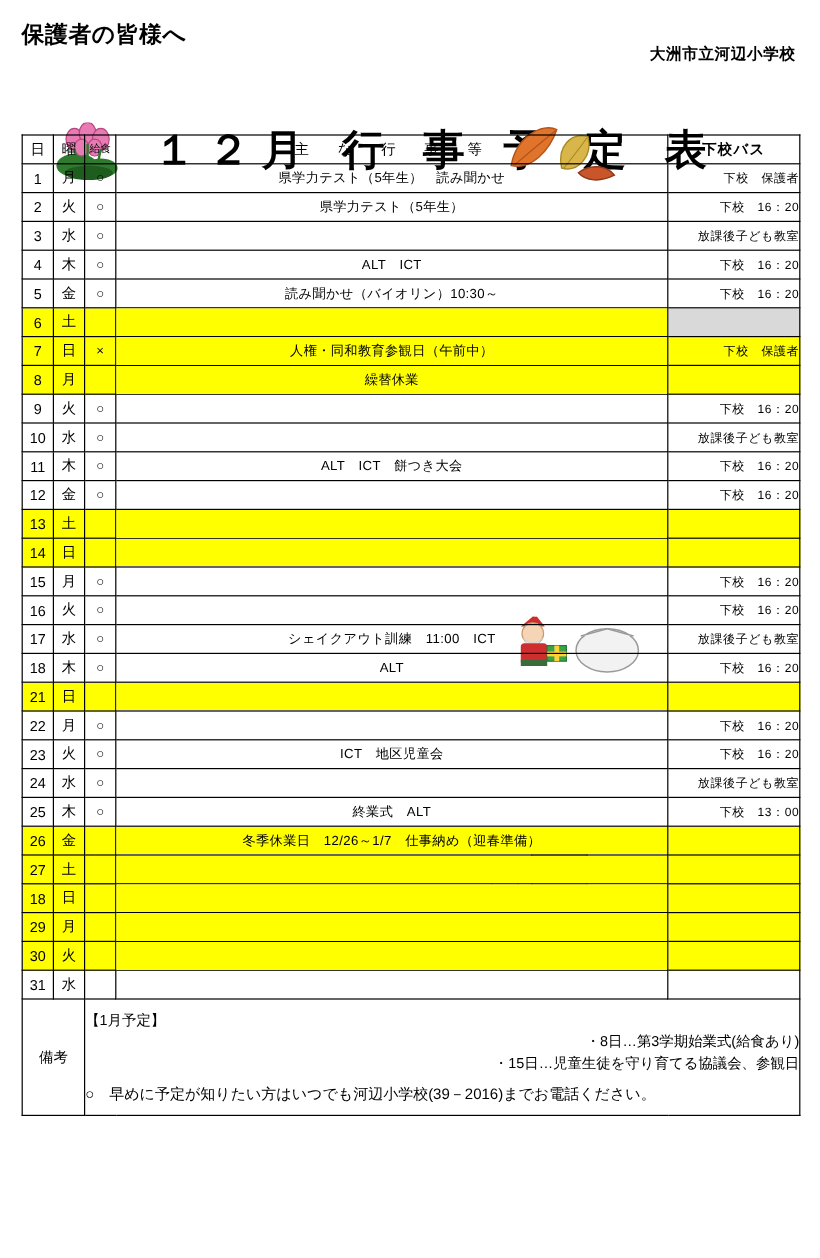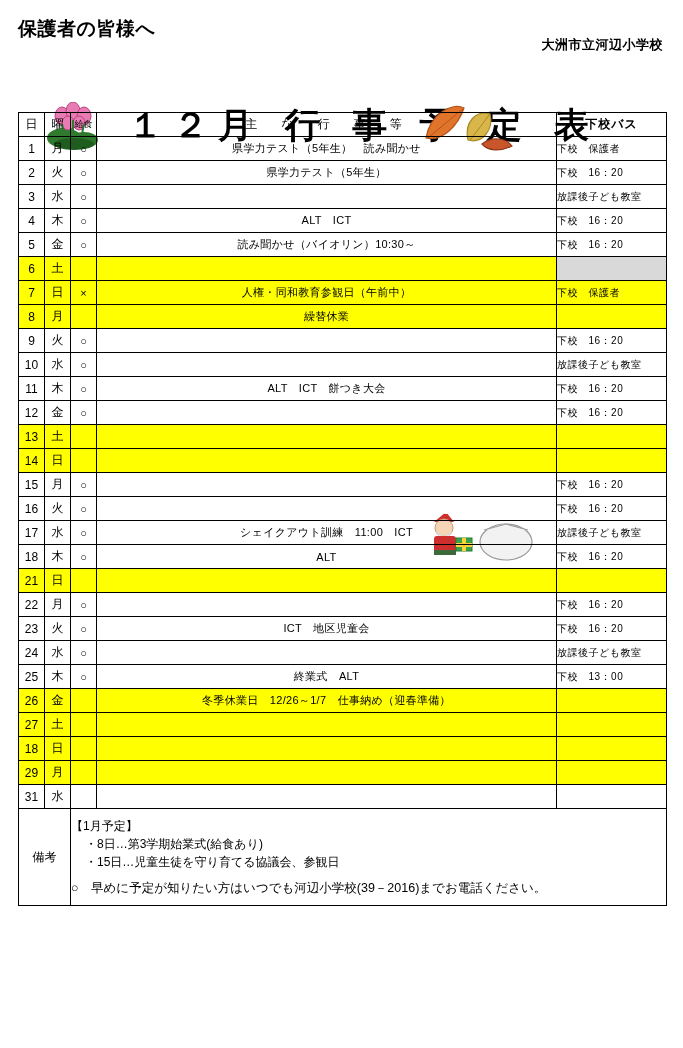--- a/index.html
+++ b/index.html
@@ -111,21 +111,21 @@
   }
   td.lunch { font-size: 11px; }
   td.event {
     padding-left: 6px;
     font-size: 11px;
     letter-spacing: 0.3px;
     position: relative;
     text-align: center;
   }
   td.bus {
-    text-align: left;
+    text-align: right;
     font-size: 10px;
     letter-spacing: 0.5px;
   }
   tr.hl td.day, tr.hl td.dow, tr.hl td.lunch, tr.hl td.event, tr.hl td.bus {
     background: #ffff00;
   }
   td.gray { background: #d9d9d9; }
   tr.hl td.gray { background: #d9d9d9; }
 
   
@@ -135,21 +135,21 @@
     vertical-align: middle;
   }
   td.remark-body {
     padding: 6px 6px 6px 10px;
     font-size: 12px;
     line-height: 1.5;
     vertical-align: top;
     text-align: left;
   }
   .remark-body .rtitle { font-size: 12px; }
-  .remark-body .rline { padding-left: 14px; }
+  .remark-body .rline { padding-left: 14px; text-align: right; }
   .remark-body .rnote { margin-top: 8px; font-size: 12.5px; }
 
   
   .illus { position: absolute; pointer-events: none; }
   .leaf-illus { left: 418px; top: 98px; }
   .santa-illus { left: 410px; top: 500px; }
   .newyear-illus { left: 395px; top: 702px; }
 </style>
 </head>
 <body>
@@ -418,20 +418,27 @@
           <td class="event"></td>
           <td class="bus"></td>
         </tr>
         <tr class="hl">
           <td class="day">29</td>
           <td class="dow">月</td>
           <td class="lunch"></td>
           <td class="event"></td>
           <td class="bus"></td>
         </tr>
+        <tr class="hl">
+          <td class="day">30</td>
+          <td class="dow">火</td>
+          <td class="lunch"></td>
+          <td class="event"></td>
+          <td class="bus"></td>
+        </tr>
         <tr>
           <td class="day">31</td>
           <td class="dow">水</td>
           <td class="lunch"></td>
           <td class="event"></td>
           <td class="bus"></td>
         </tr>
       </tbody>
     <tfoot>
       <tr>

